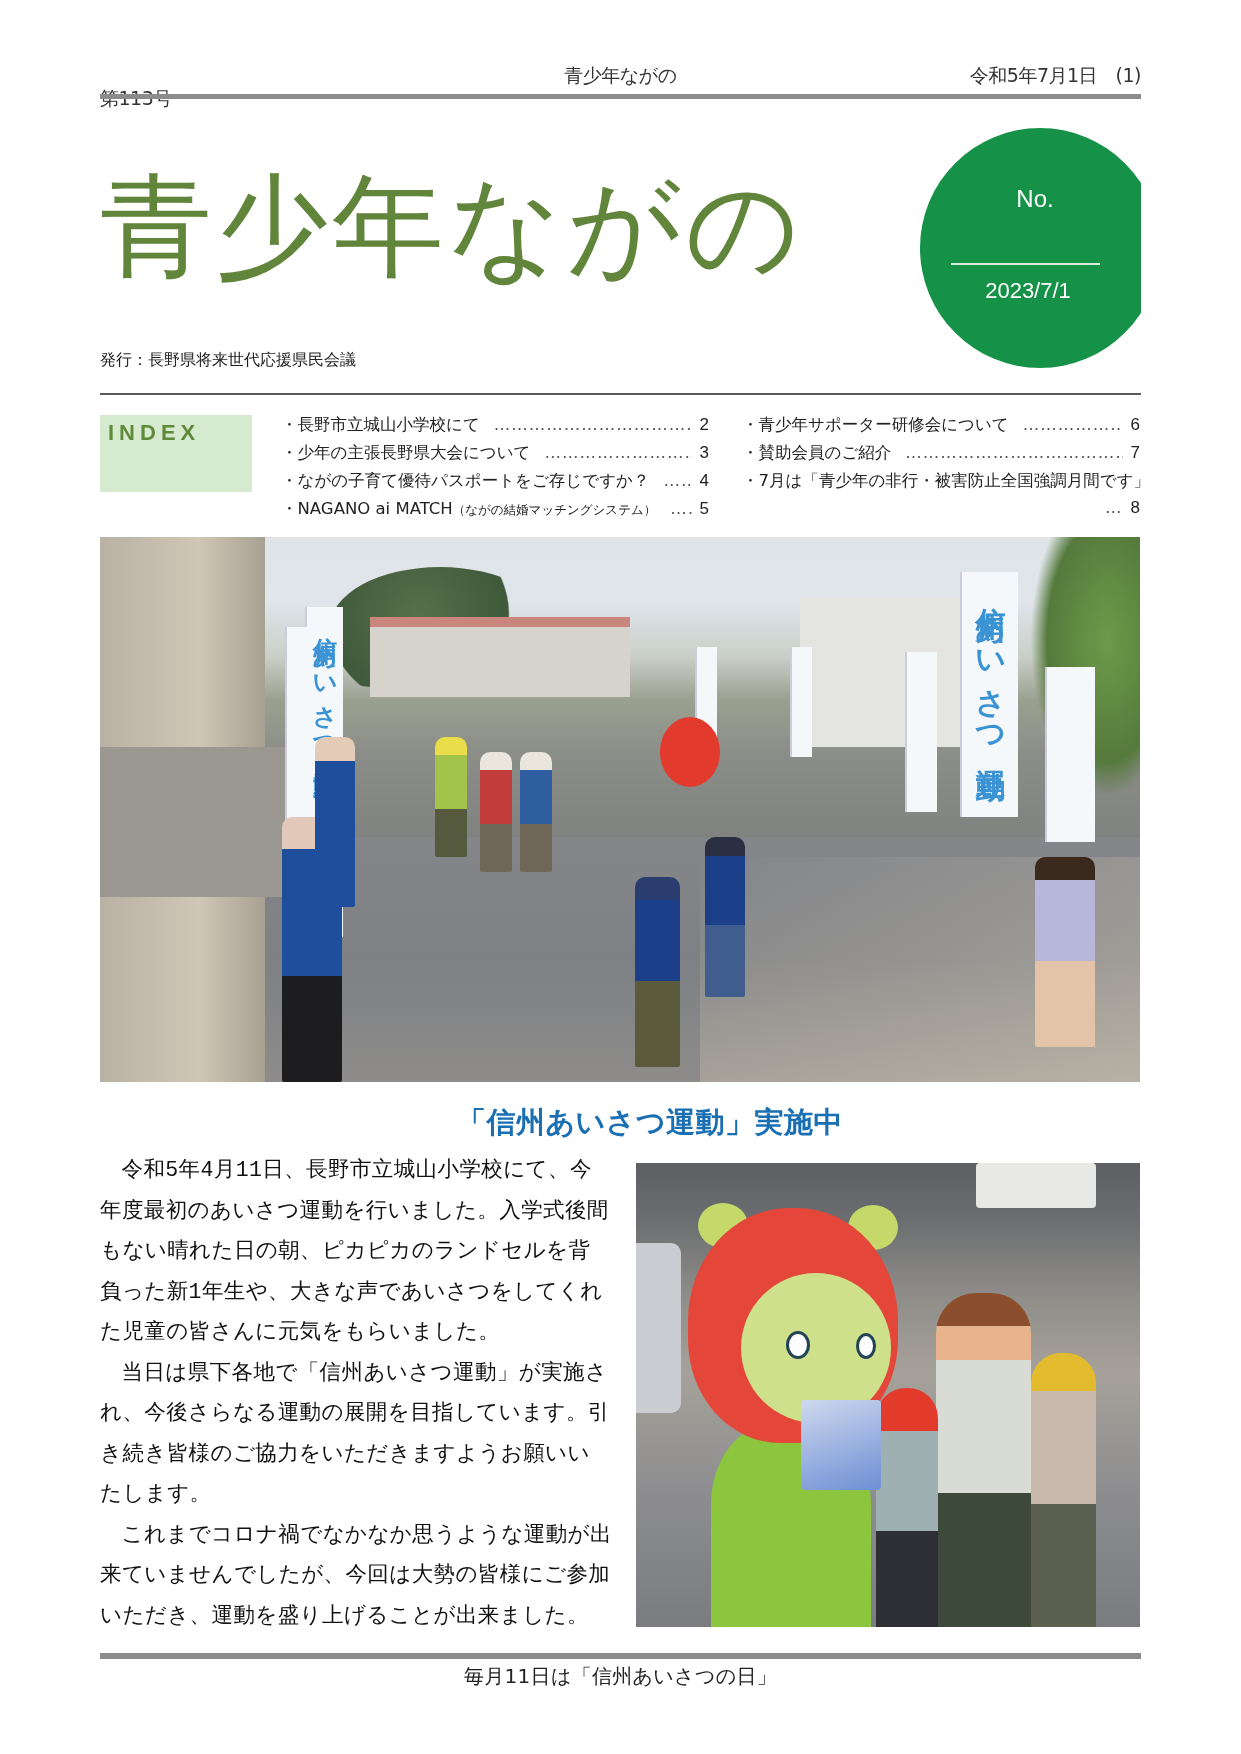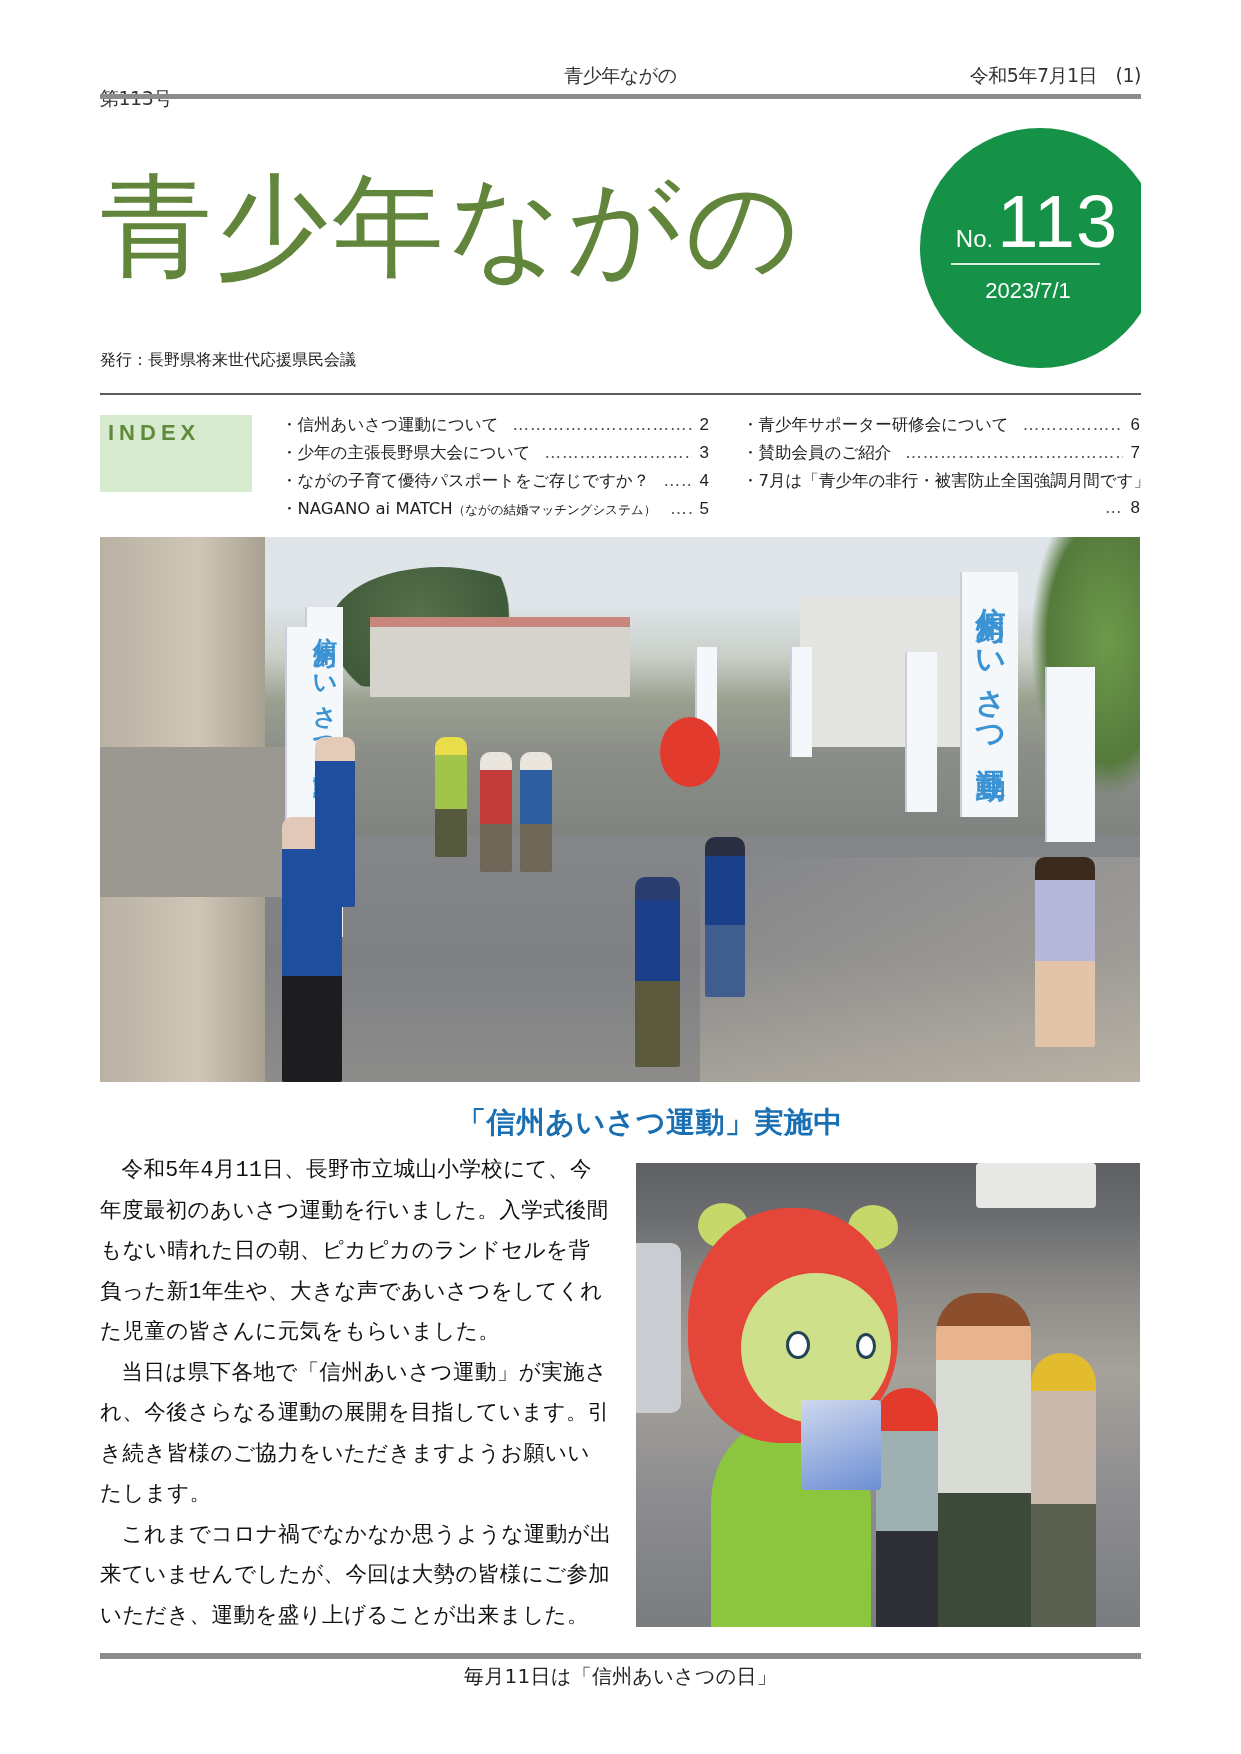--- a/index.html
+++ b/index.html
@@ -95,33 +95,32 @@
 <div class="abs hdr-text hdr-center">青少年ながの</div>
 <div class="abs hdr-text hdr-right">令和5年7月1日　(1)</div>
 <div class="abs hdr-rule"></div>
 
 <div class="abs masthead">青少年ながの</div>
 
 <div class="abs issue-circle"></div>
 <div class="abs issue-clip"></div>
 <div class="abs issue-no-wrap">
   <span class="issue-no-label">No.</span>
-  <span class="issue-no-num">113</span>
 </div>
 <div class="abs issue-rule"></div>
 <div class="abs issue-date">2023/7/1</div>
 
 <div class="abs publisher">発行：長野県将来世代応援県民会議</div>
 <div class="abs pub-rule"></div>
 
 <div class="abs index-box"></div>
 <div class="abs index-label">INDEX</div>
 
 <div class="idx idx-col1" style="top:414px;">
-  <span class="lbl">・信州あいさつ運動について</span>
+  <span class="lbl">・長野市立城山小学校にて</span>
   <span class="dots">…………………………………………………………</span>
   <span class="pg">2</span>
 </div>
 <div class="idx idx-col1" style="top:442px;">
   <span class="lbl">・少年の主張長野県大会について</span>
   <span class="dots">…………………………………………………………</span>
   <span class="pg">3</span>
 </div>
 <div class="idx idx-col1" style="top:470px;">
   <span class="lbl">・ながの子育て優待パスポートをご存じですか？</span>

